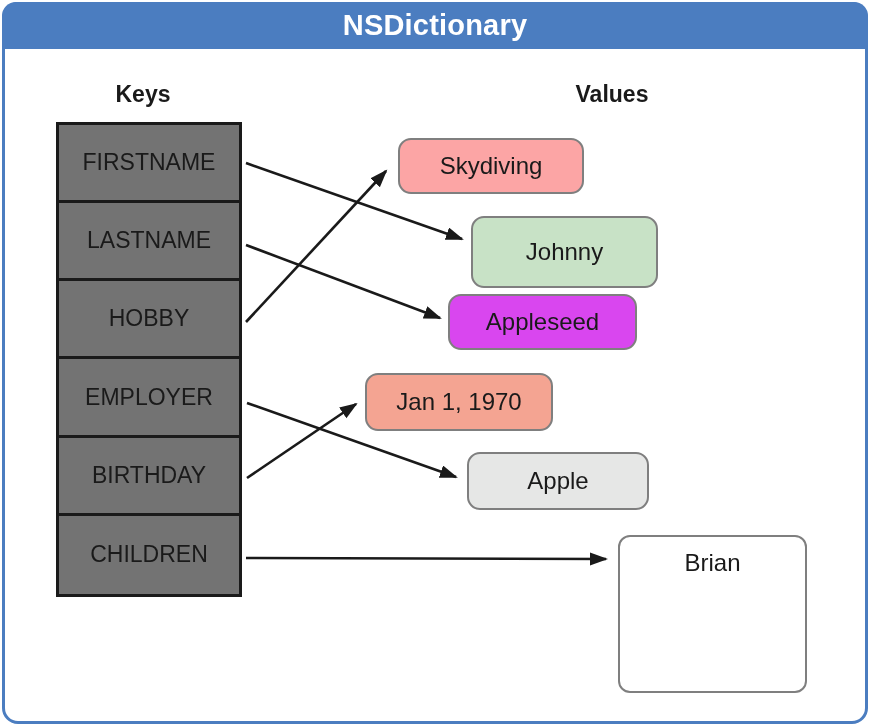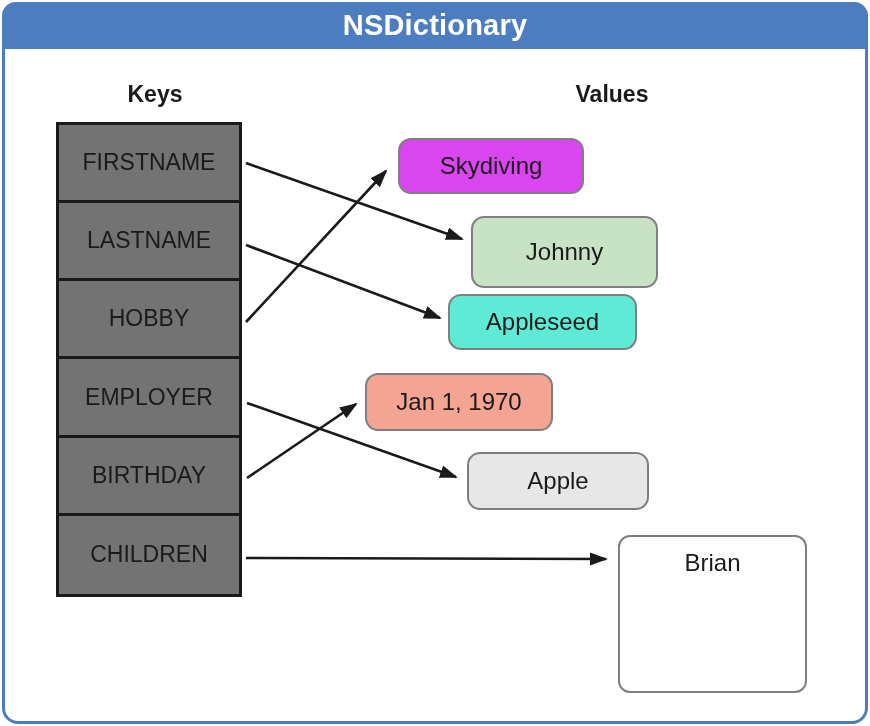--- a/index.html
+++ b/index.html
@@ -112,42 +112,42 @@
 </style>
 </head>
 <body>
 
 <div class="abs frame"></div>
 
 <div class="abs titlebar" style="background-color: rgb(75, 125, 192);">
   <span>NSDictionary</span>
 </div>
 
-<div class="abs col-heading" style="left:60px; top:81px; width:190px;">Keys</div>
+<div class="abs col-heading" style="left:48px; top:81px; width:190px;">Keys</div>
 
 <div class="abs col-heading" style="left:520px; top:81px; width:184px;">Values</div>
 
 <div class="abs keys-table">
   <div class="key-row">FIRSTNAME</div>
   <div class="key-row">LASTNAME</div>
   <div class="key-row">HOBBY</div>
   <div class="key-row">EMPLOYER</div>
   <div class="key-row">BIRTHDAY</div>
   <div class="key-row">CHILDREN</div>
 </div>
 
-<div class="abs value-box vb-skydiving" style="background-color: #d946ef;">
+<div class="abs value-box vb-skydiving" style="background-color: #fca5a5;">
   <span>Skydiving</span>
 </div>
 
 <div class="abs value-box vb-johnny" style="background-color: rgb(200, 226, 198);">
   <span>Johnny</span>
 </div>
 
-<div class="abs value-box vb-appleseed" style="background-color: #5eead4;">
+<div class="abs value-box vb-appleseed" style="background-color: #d946ef;">
   <span>Appleseed</span>
 </div>
 
 <div class="abs value-box vb-birthday" style="background-color: rgb(244, 164, 146);">
   <span>Jan 1, 1970</span>
 </div>
 
 <div class="abs value-box vb-employer" style="background-color: rgb(230, 231, 230);">
   <span>Apple</span>
 </div>

